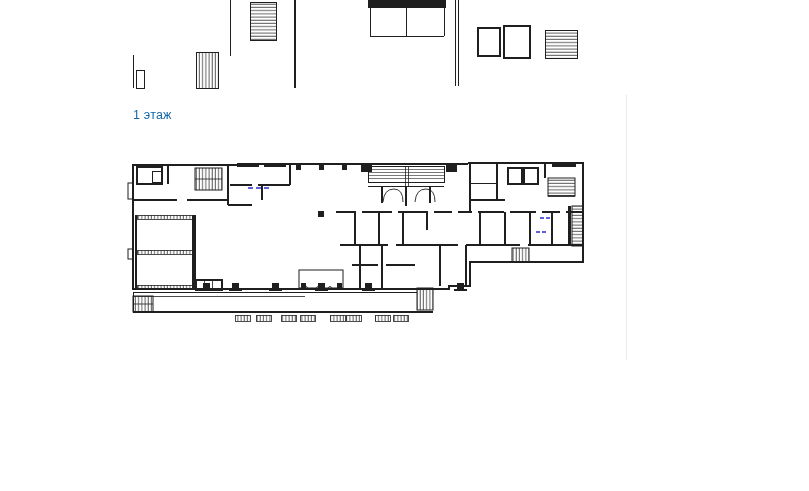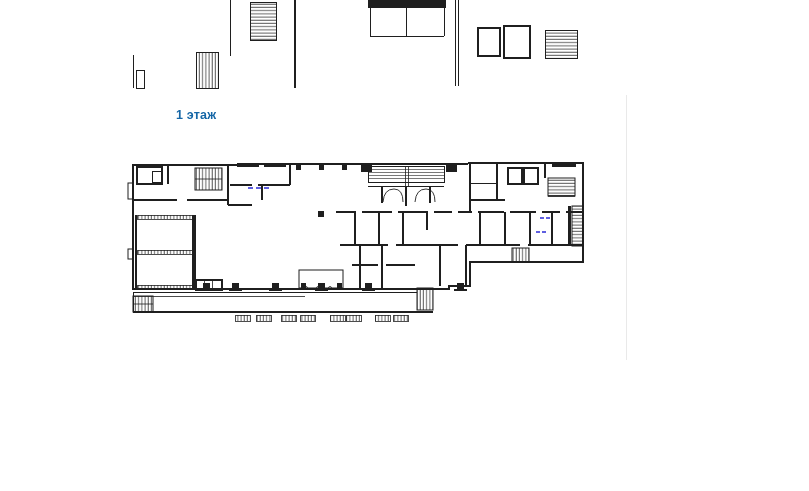--- a/index.html
+++ b/index.html
@@ -12,22 +12,22 @@
   html,body{margin:0;padding:0;}
   body{
     width:809px;height:491px;overflow:hidden;
     background:var(--bg);
     font-family:"Liberation Sans", sans-serif;
     position:relative;
   }
   .canvas{position:absolute;left:0;top:0;width:809px;height:491px;}
   .floor-title{
     position:absolute;left:133px;top:108px;
-    font-size:12.5px;font-weight:bold;color:var(--blue);
-    letter-spacing:0.2px;white-space:nowrap;margin-left:43px;
+    font-size:12.5px;font-weight:normal;color:var(--blue);
+    letter-spacing:0.2px;white-space:nowrap;
   }
   svg{display:block;}
 </style>
 </head>
 <body>
 
 <div class="floor-title">1 этаж</div>
 
 <svg class="canvas" width="809" height="491" viewBox="0 0 809 491">
   <defs>

